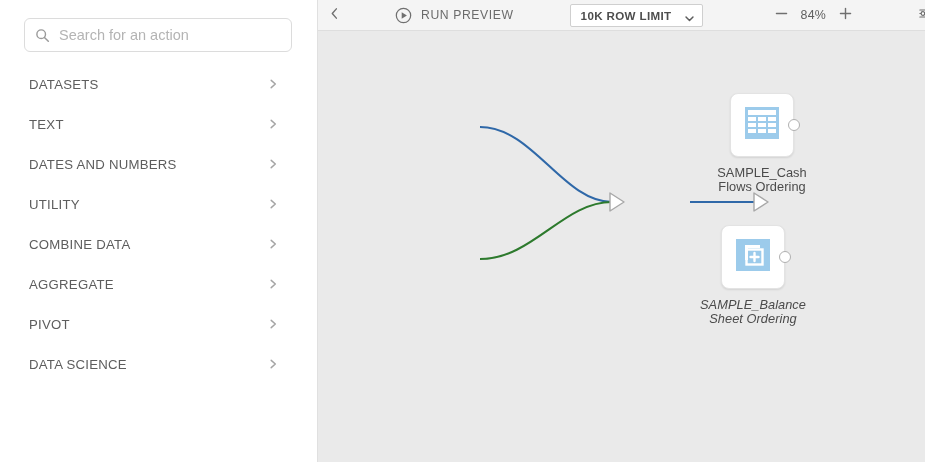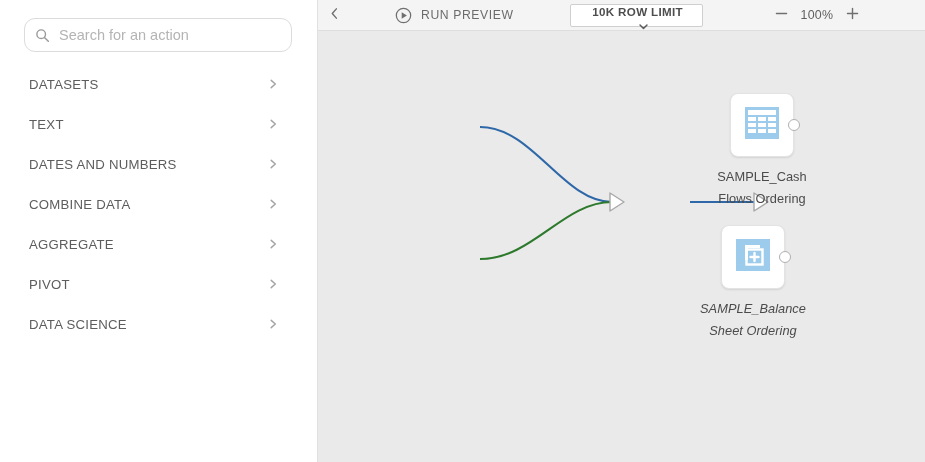--- a/index.html
+++ b/index.html
@@ -16,21 +16,21 @@
     width: 318px; height: 462px;
     background: #ffffff;
     border-right: 1px solid #e0e0e0;
     position: relative;
     flex: 0 0 318px;
   }
   .search-wrap {
     margin: 18px 25px 0 24px;
     height: 34px;
     border: 1px solid #dcdcdc;
-    border-radius: 11px;
+    border-radius: 6px;
     display: flex;
     align-items: center;
     padding: 0 10px;
     background: #fff;
   }
   .search-icon { width: 15px; height: 15px; flex: 0 0 15px; margin-right: 9px; display:block; }
   .search-input {
     border: none; outline: none;
     font-family: "Liberation Sans", sans-serif;
     font-size: 14.5px;
@@ -85,21 +85,20 @@
   .tb-select {
     margin-left: 19px;
     height: 23px;
     min-width: 133px;
     background: #fff;
     border: 1px solid #cfcfcf;
     border-radius: 2px;
     display: flex; align-items: center; justify-content: space-between;
     padding: 0 7px 0 10px;
     cursor: pointer;
-    flex-direction: column;
   }
   .tb-select-label { font-size: 11.6px; letter-spacing: .35px; color: #4d4d4d; font-weight: 700; white-space: nowrap; }
   .tb-select .caret { width: 11px; height: 11px; margin-left: 11px; flex:0 0 11px; }
 
   .tb-zoom { display: flex; align-items: center; margin-left: 30px; }
   .tb-icon-btn { width: 24px; height: 24px; display:flex; align-items:center; justify-content:center; cursor:pointer; }
   .tb-zoom-val { font-size: 12.4px; color: #5f5f5f; letter-spacing: .2px; margin: 0 7px; white-space:nowrap; }
   .tb-right-icons { display:flex; align-items:center; margin-left: 20px; gap: 14px; }
 
   
@@ -120,21 +119,21 @@
     border: 1px solid #e3e3e3;
     box-shadow: 0 1px 2px rgba(0,0,0,.10);
     display: flex; align-items: center; justify-content: center;
     cursor: pointer;
     position: relative;
   }
   .node-label {
     margin-top: 9px;
     font-size: 12.8px;
     color: #4b4b4b;
-    line-height: 22px;
+    line-height: 14px;
     letter-spacing: .05px;
     white-space: pre-line;
   }
   .port {
     position: absolute;
     width: 12px; height: 12px;
     border-radius: 50%;
     background: #fff;
     border: 1.4px solid #b0b0b0;
     top: 50%; margin-top: -6px;
@@ -181,20 +180,28 @@
 
       <div class="cat-item">
         <span class="cat-label">DATES AND NUMBERS</span>
         <span class="chev">
           <svg viewBox="0 0 12 14" width="11" height="14">
               <polyline points="3.5,3 8,7 3.5,11" fill="none" stroke="#8c8c8c" stroke-width="1.6" stroke-linecap="round" stroke-linejoin="round"></polyline>
             </svg>
         </span>
       </div>
 
+      <div class="cat-item">
+        <span class="cat-label">UTILITY</span>
+        <span class="chev">
+          <svg viewBox="0 0 12 14" width="11" height="14">
+              <polyline points="3.5,3 8,7 3.5,11" fill="none" stroke="#8c8c8c" stroke-width="1.6" stroke-linecap="round" stroke-linejoin="round"></polyline>
+            </svg>
+        </span>
+      </div>
 
 
       <div class="cat-item">
         <span class="cat-label">COMBINE DATA</span>
         <span class="chev">
           <svg viewBox="0 0 12 14" width="11" height="14">
               <polyline points="3.5,3 8,7 3.5,11" fill="none" stroke="#8c8c8c" stroke-width="1.6" stroke-linecap="round" stroke-linejoin="round"></polyline>
             </svg>
         </span>
       </div>
@@ -262,21 +269,21 @@
       </div>
 
       <div class="tb-zoom">
         <div class="tb-icon-btn">
           <span>
             <svg viewBox="0 0 16 16" width="15" height="15">
                 <line x1="2.6" y1="8" x2="13.4" y2="8" stroke="#6f6f6f" stroke-width="1.5" stroke-linecap="round"></line>
               </svg>
           </span>
         </div>
-        <span class="tb-zoom-val">100%</span>
+        <span class="tb-zoom-val">84%</span>
         <div class="tb-icon-btn">
           <span>
             <svg viewBox="0 0 16 16" width="15" height="15">
               <line x1="2.6" y1="8" x2="13.4" y2="8" stroke="#6f6f6f" stroke-width="1.5" stroke-linecap="round"></line>
               <line x1="8" y1="2.6" x2="8" y2="13.4" stroke="#6f6f6f" stroke-width="1.5" stroke-linecap="round"></line>
             </svg>
           </span>
         </div>
       </div>
 

